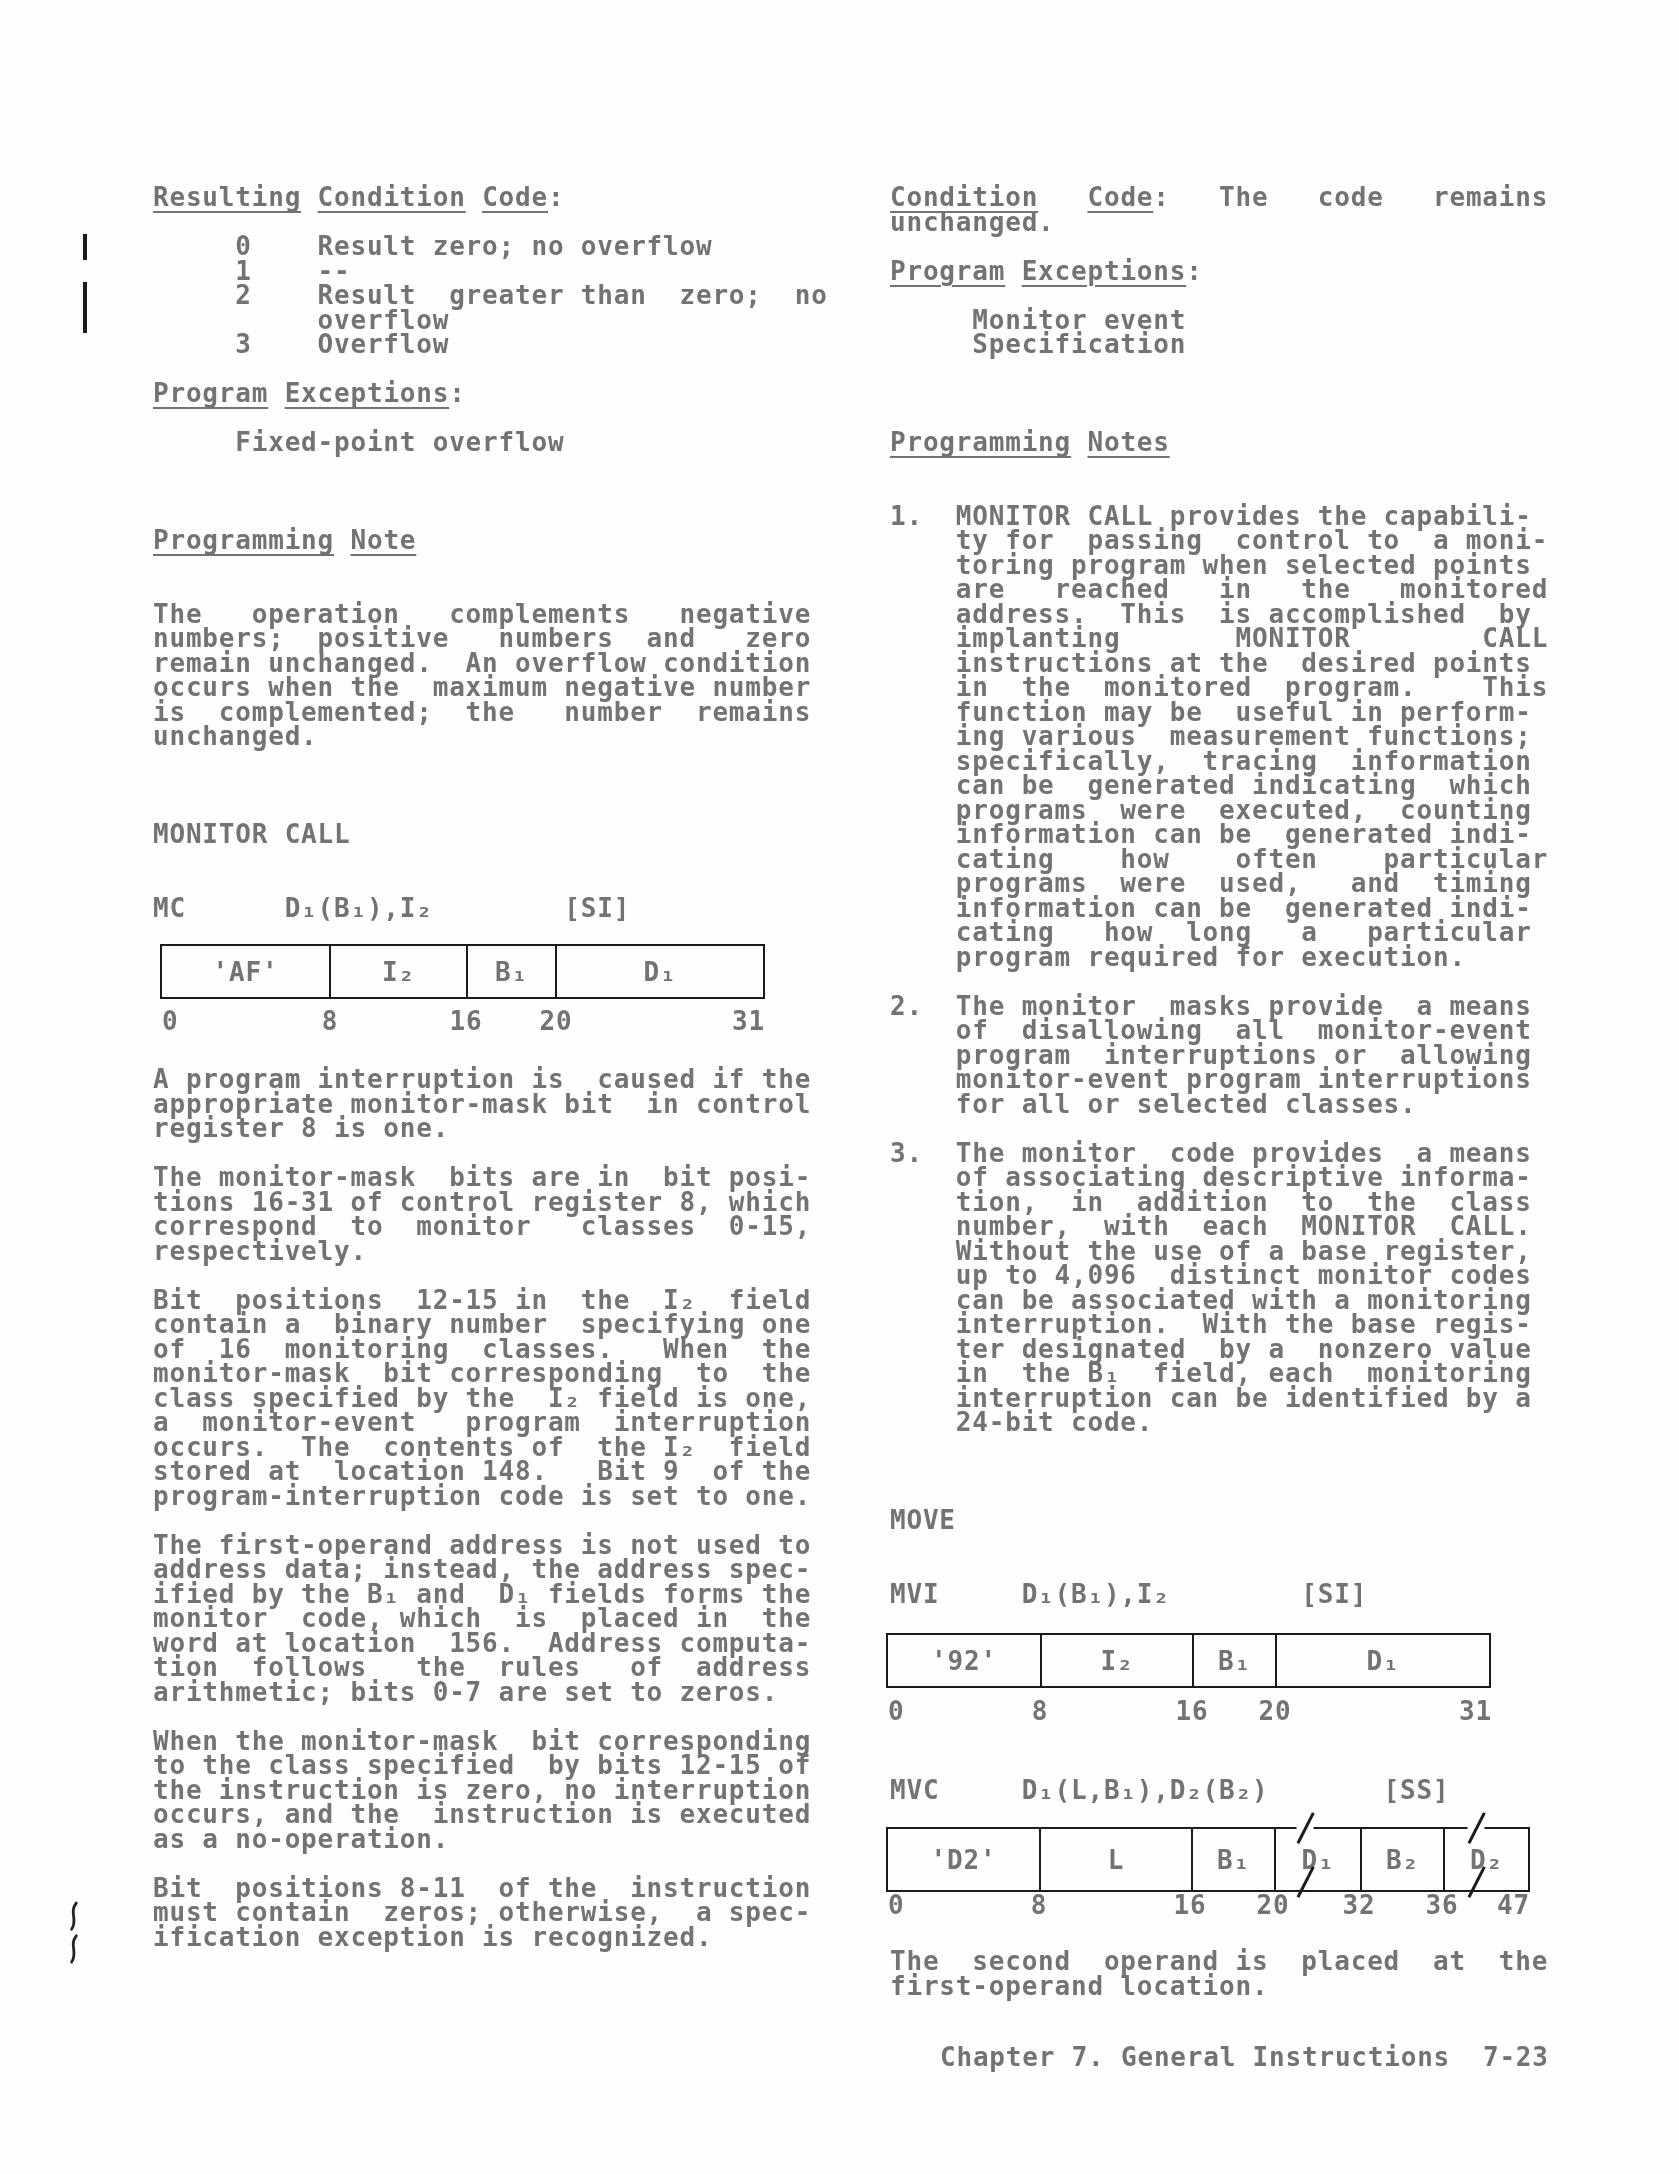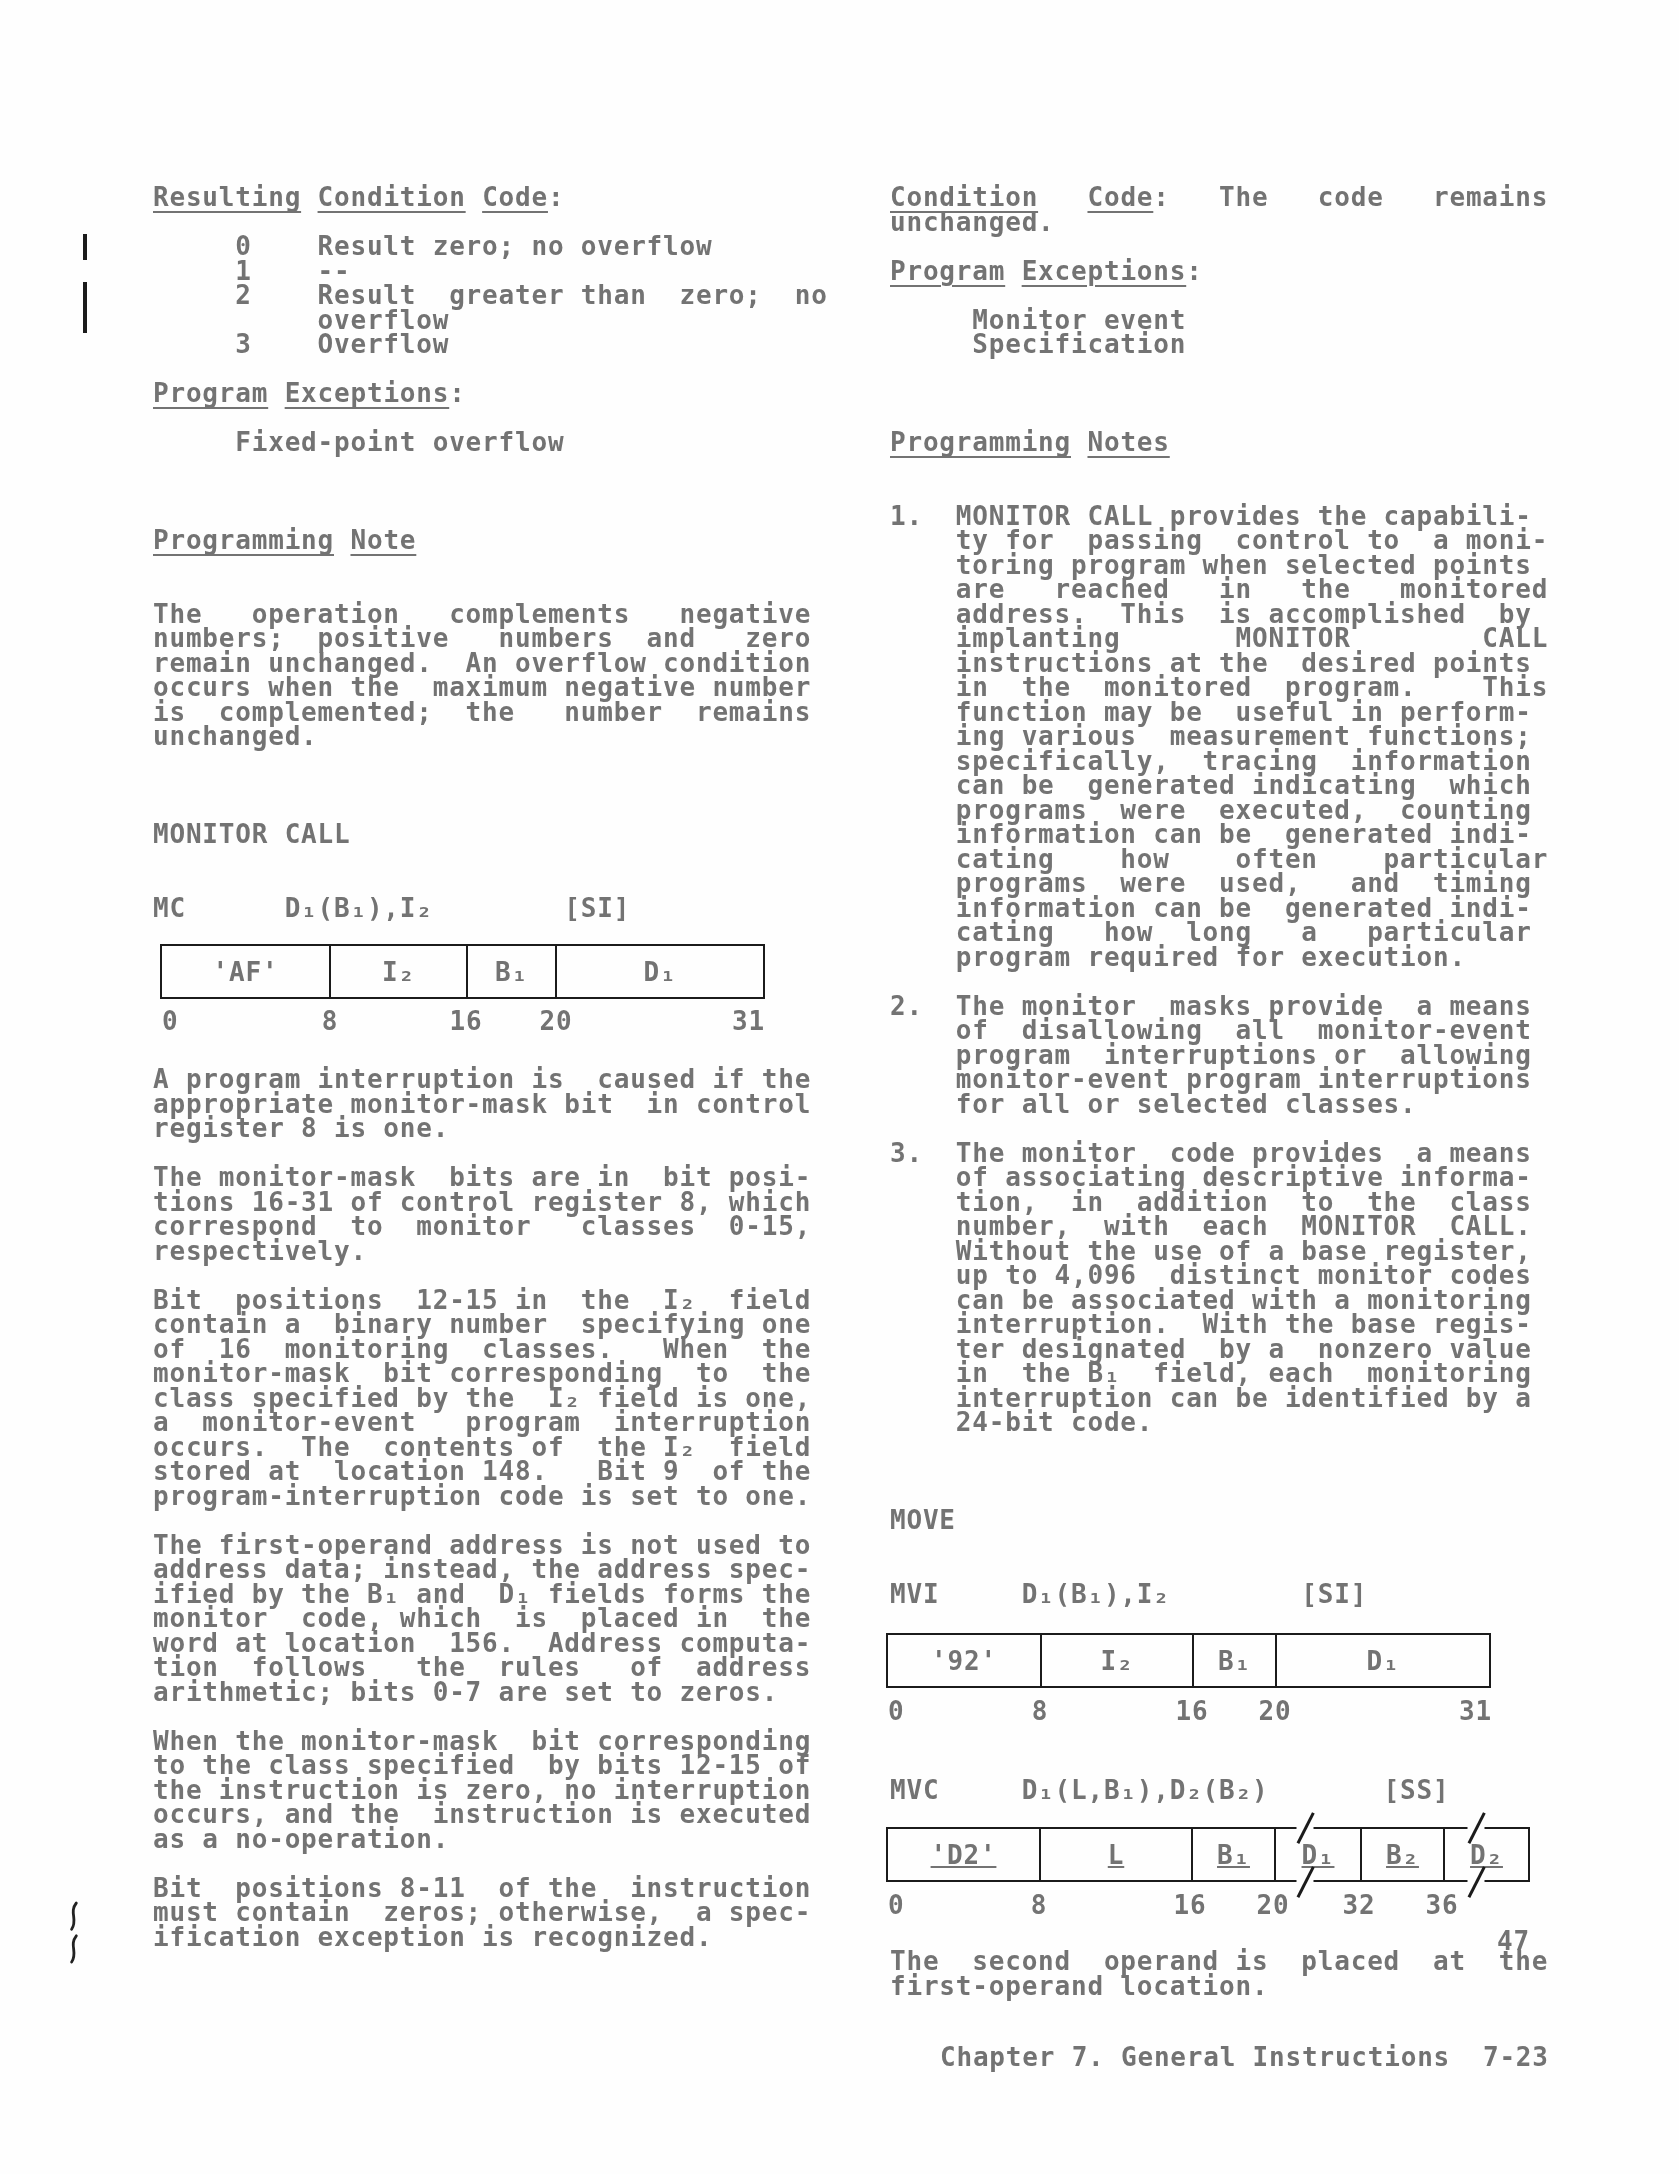--- a/index.html
+++ b/index.html
@@ -205,35 +205,35 @@
       <div class="fcell" style="width: 154px;">'92'</div>
       <div class="fcell" style="width: 152px;">I₂</div>
       <div class="fcell" style="width: 83px;">B₁</div>
       <div class="fcell">D₁</div>
     </div>
     <span class="bitlab" style="left: 888px; top: 1699px;">0</span>
     <span class="bitlab" style="left: 1040px; top: 1699px; transform: translateX(-50%);">8</span>
     <span class="bitlab" style="left: 1192px; top: 1699px; transform: translateX(-50%);">16</span>
     <span class="bitlab" style="left: 1275px; top: 1699px; transform: translateX(-50%);">20</span>
     <span class="bitlab" style="left: 1492px; top: 1699px; transform: translateX(-100%);">31</span>
-    <div class="fbox" style="left: 886px; top: 1827px; width: 644px; height: 55px; text-decoration: underline;">
+    <div class="fbox" style="left: 886px; top: 1827px; width: 644px; height: 65px;">
       <div class="fcell" style="width: 153px;">'D2'</div>
       <div class="fcell" style="width: 152px;">L</div>
       <div class="fcell" style="width: 83px;">B₁</div>
       <div class="fcell" style="width: 86px;">D₁</div>
       <div class="fcell" style="width: 83px;">B₂</div>
       <div class="fcell">D₂</div>
     </div>
     <span class="bitlab" style="left: 888px; top: 1893px;">0</span>
     <span class="bitlab" style="left: 1039px; top: 1893px; transform: translateX(-50%);">8</span>
     <span class="bitlab" style="left: 1190px; top: 1893px; transform: translateX(-50%);">16</span>
     <span class="bitlab" style="left: 1273px; top: 1893px; transform: translateX(-50%);">20</span>
     <span class="bitlab" style="left: 1359px; top: 1893px; transform: translateX(-50%);">32</span>
     <span class="bitlab" style="left: 1442px; top: 1893px; transform: translateX(-50%);">36</span>
-    <span class="bitlab" style="left: 1530px; top: 1893px; transform: translateX(-100%); margin-top: 36px;">47</span>
+    <span class="bitlab" style="left: 1530px; top: 1893px; transform: translateX(-100%);">47</span>
     <div class="slash" style="left: 1305px; top: 1828px;">
       <div class="gap"></div>
       <div class="bar"></div>
     </div>
     <div class="slash" style="left: 1476px; top: 1828px;">
       <div class="gap"></div>
       <div class="bar"></div>
     </div>
     <div class="slash" style="left: 1305px; top: 1882px;">
       <div class="gap"></div>

